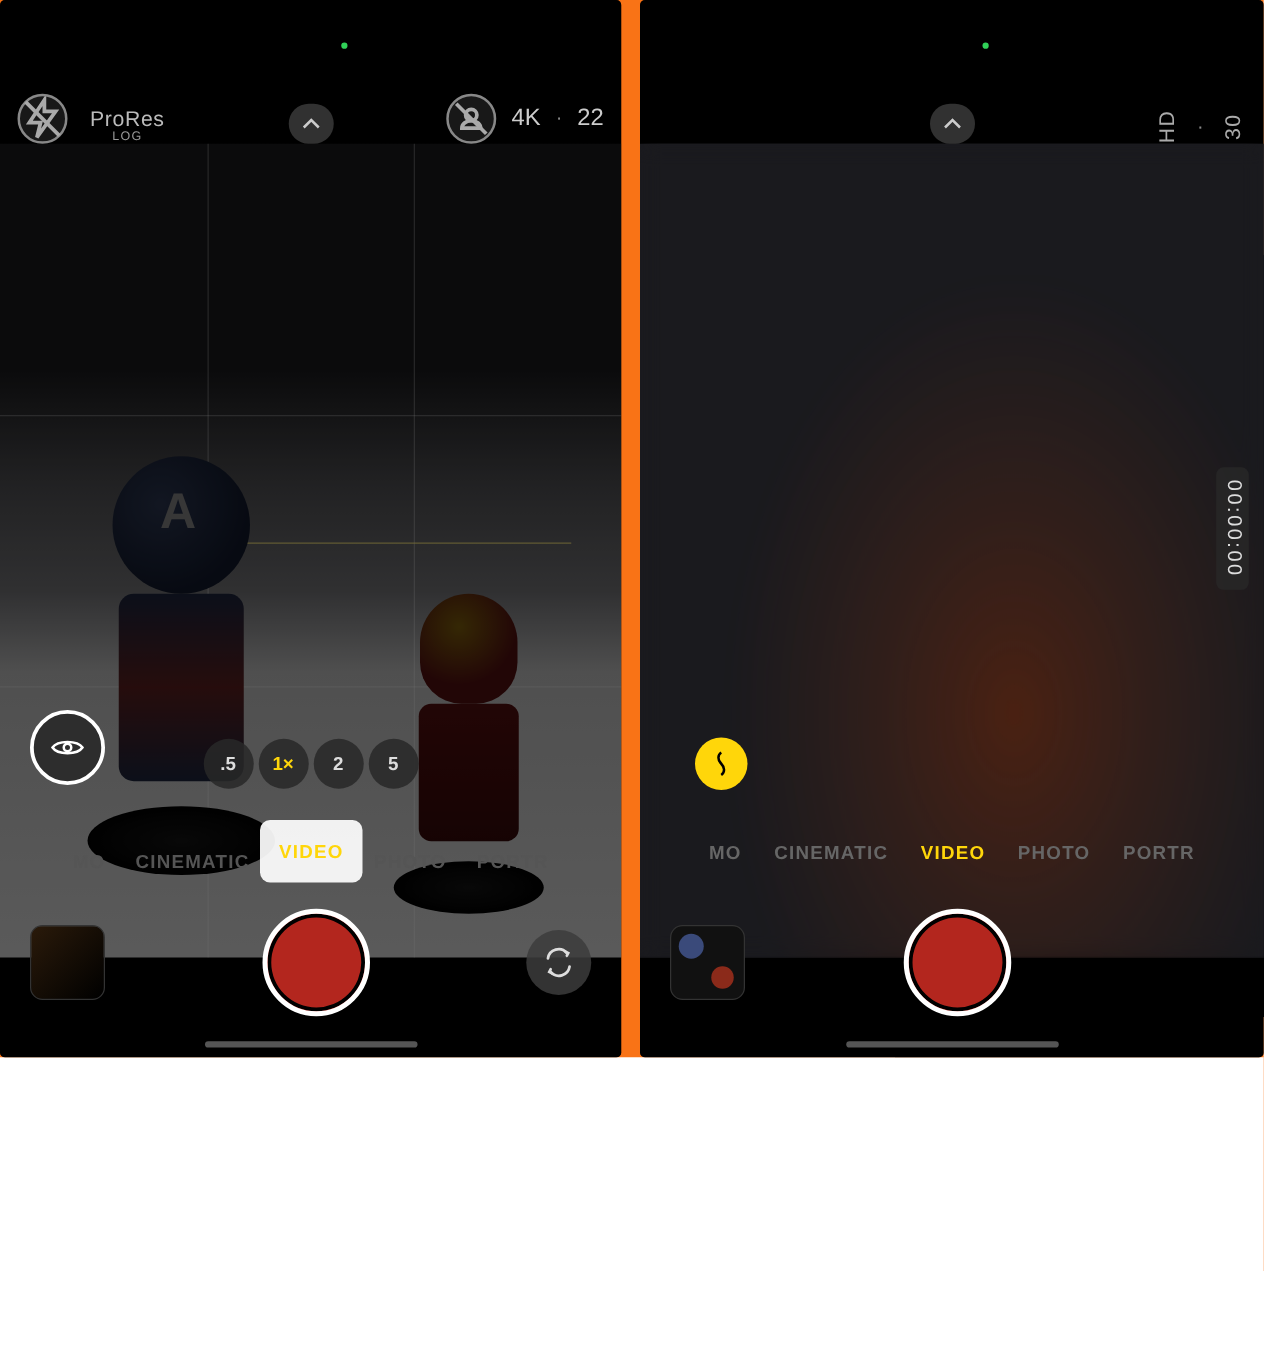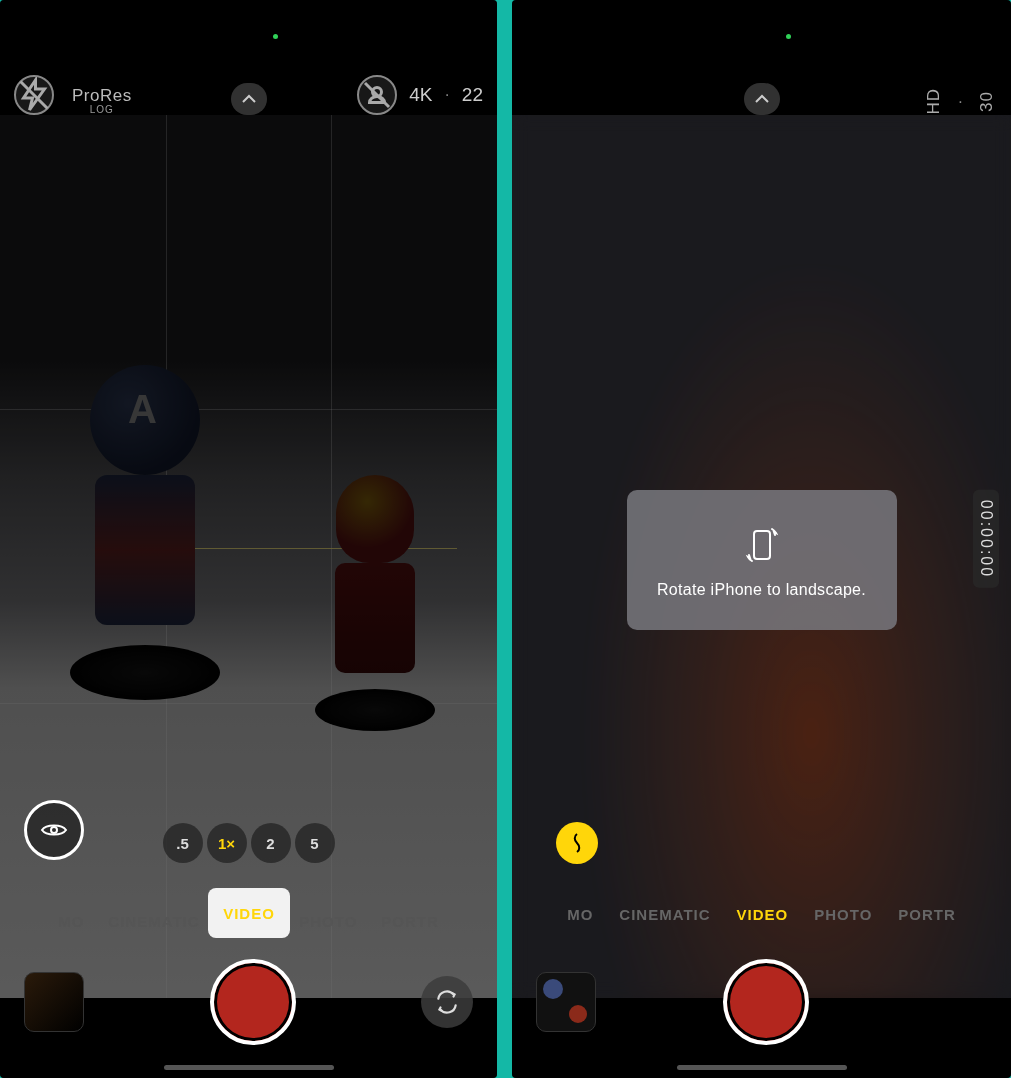--- a/index.html
+++ b/index.html
@@ -1,16 +1,16 @@
 <!DOCTYPE html>
 <html><head>
 <meta charset="utf-8">
 <style>
 html,body{margin:0;padding:0;background:#fff;font-family:-apple-system,Helvetica,Arial,sans-serif}
-.wrap{width:1011px;height:1078px;display:flex;gap:15px;background:#14b8a6}
+.wrap{width:1011px;height:846px;display:flex;gap:15px;background:#f97316}
 .phone{position:relative;flex:1;background:#000;border-radius:4px;overflow:hidden}
 .phone.left{width:497px;flex:0 0 497px}
 .phone.right{flex:1}
 .dim{position:absolute;inset:0;background:rgba(0,0,0,.55);z-index:3;pointer-events:none}
 .topbar{position:absolute;top:0;left:0;right:0;height:115px;display:flex;align-items:flex-end;padding:0 14px 18px;z-index:4;color:#aaa}
 .icon-btn{width:36px;height:36px;border:2px solid #888;border-radius:50%;display:flex;align-items:center;justify-content:center;color:#aaa;font-size:16px;background:rgba(40,40,40,.6)}
 .prores-box{margin-left:18px;text-align:center;line-height:1.05}
 .prores-top{font-size:17px;color:#bbb;letter-spacing:.5px}
 .prores-sub{font-size:10px;color:#999;letter-spacing:1px}
 .chev{width:36px;height:32px;border-radius:16px;background:rgba(70,70,70,.7);display:flex;align-items:center;justify-content:center;position:absolute;left:50%;transform:translateX(-50%);bottom:18px}
@@ -175,28 +175,20 @@
       <div class="top-right2">
         <span class="vertical-text">HD</span>
         <span class="dot-sep">·</span>
         <span class="vertical-text">30</span>
       </div>
     </div>
 
     <div class="vf2"></div>
     <div class="dim" style="background:rgba(0,0,0,.35)"></div>
 
-    <div class="popup">
-      <svg viewBox="0 0 40 48" fill="none" stroke="#fff" stroke-width="2">
-        <rect x="12" y="10" width="16" height="28" rx="3"></rect>
-        <path d="M30 8c3 2 4 4 4 4l-2-1 1 3" stroke-linecap="round"></path>
-        <path d="M10 40c-3-2-4-4-4-4l2 1-1-3" stroke-linecap="round"></path>
-      </svg>
-      <div class="popup-text">Rotate iPhone to landscape.</div>
-    </div>
 
     <div class="timer">00:00:00</div>
 
     <div class="yellow-pill">
       <svg viewBox="0 0 14 22" fill="none" stroke="#000" stroke-width="2">
           <path d="M7 2c-3 2-3 6 0 9 3 3 3 7 0 9"></path>
         </svg>
     </div>
 
     <div class="modes2">

